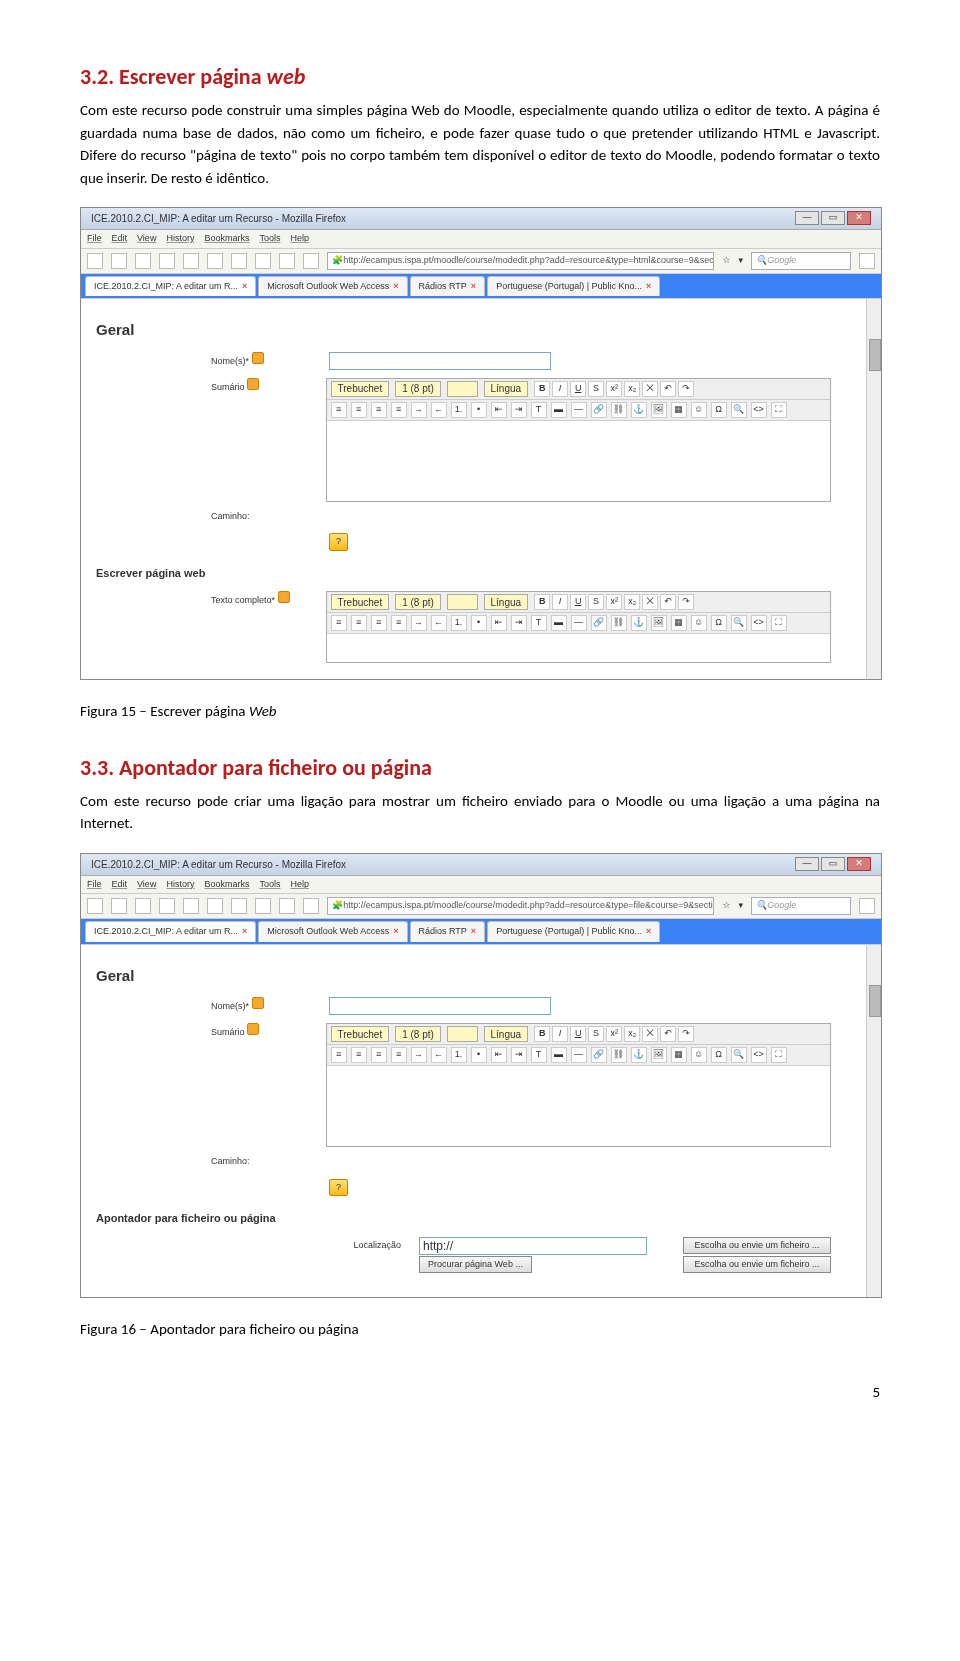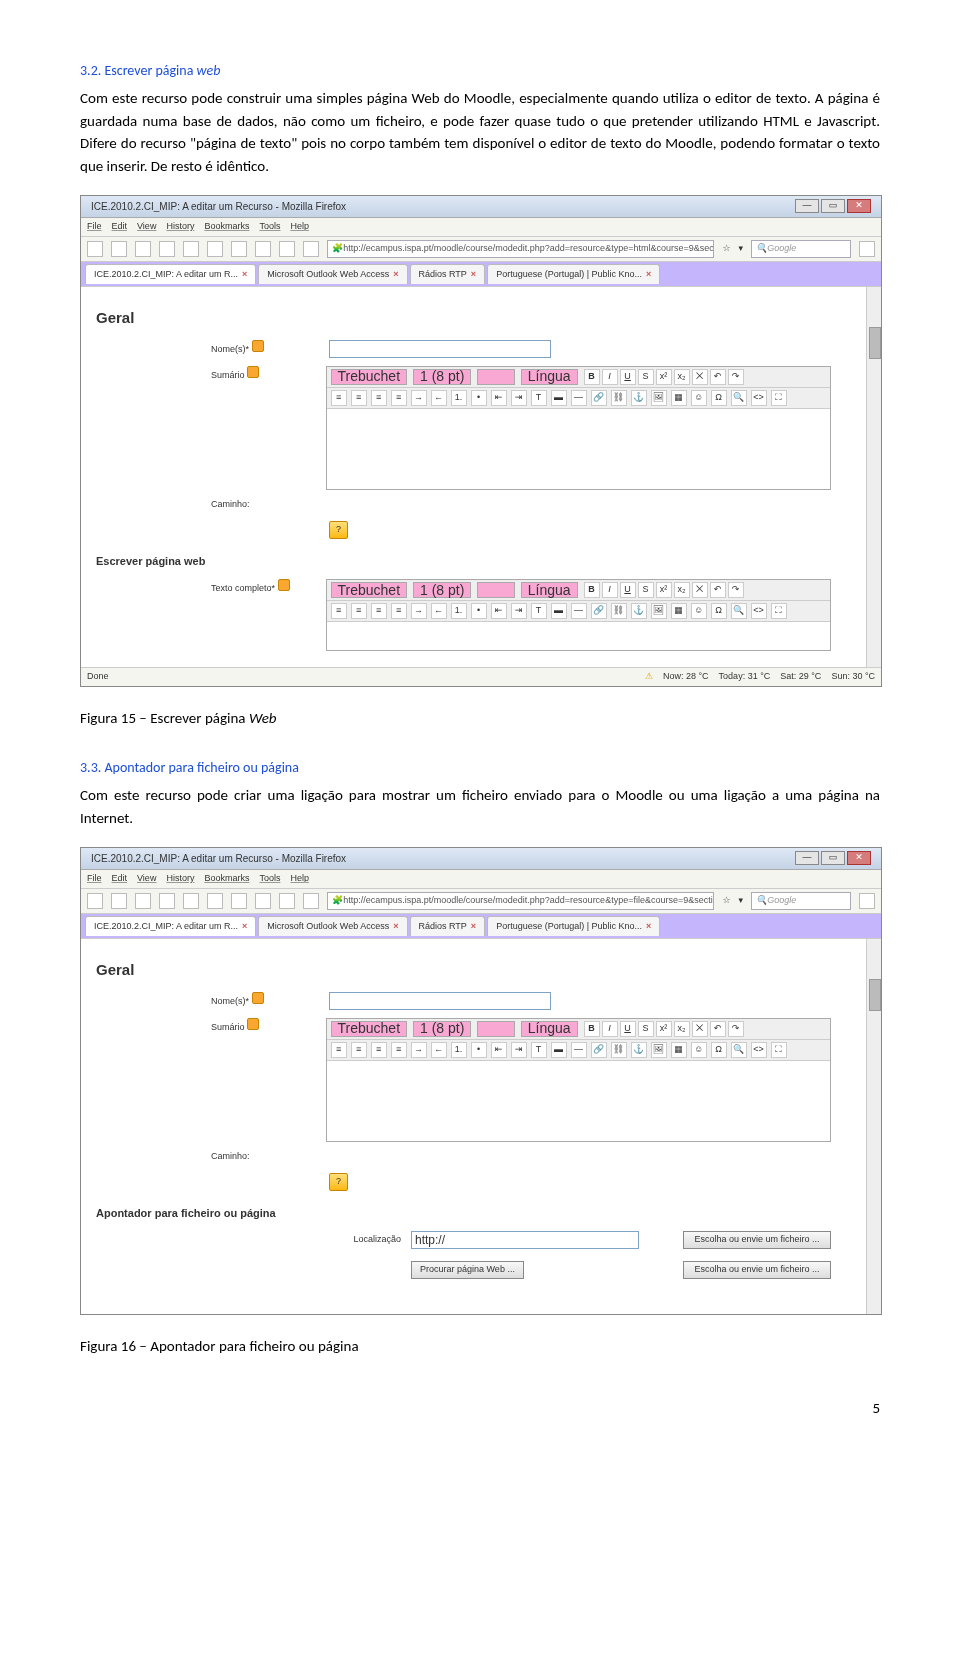--- a/index.html
+++ b/index.html
@@ -5,23 +5,23 @@
   body {
     font-family: Calibri, Arial, sans-serif;
     background: #fff;
     margin: 0;
     padding: 60px 80px;
     color: #000;
     font-size: 15px;
     line-height: 1.5;
   }
   .heading {
-    color: #1d4ed8;
-    font-size: 14px;
-    font-weight: 400;
+    color: #b91c1c;
+    font-size: 22px;
+    font-weight: 700;
     margin-bottom: 6px;
   }
   .heading em { font-style: italic; }
   p { margin: 0 0 10px 0; text-align: justify; }
   .screenshot {
     width: 100%;
     border: 1px solid #888;
     background: #eef3f8;
     margin: 18px 0 4px 0;
     font-family: Tahoma, sans-serif;
@@ -53,21 +53,21 @@
     border-bottom: 1px solid #ccc;
     display: flex; gap: 8px; align-items: center;
   }
   .icon-sq { width:14px; height:14px; border:1px solid #bbb; background:#fff; display:inline-block;}
   .addrbox {
     flex:1; height:16px; border:1px solid #aab; background:#fff; padding:0 4px; display:flex; align-items:center; color:#555; font-size:9px;
     overflow:hidden;white-space:nowrap;
   }
   .searchbox { width:90px; height:16px; border:1px solid #aab; background:#fff; padding:0 4px; display:flex; align-items:center; color:#999;font-style:italic;}
   .tabs-bar {
-    background:#c4b5fd; padding:2px 4px; border-bottom:1px solid #ccc;
+    background:#3b82f6; padding:2px 4px; border-bottom:1px solid #ccc;
     display:flex; gap:0;
   }
   .btab {
     padding:3px 8px; border:1px solid #bbb; border-bottom:none;
     background:#f5f5f5; border-radius:3px 3px 0 0; margin-right:2px;
     display:flex; align-items:center; gap:4px;
   }
   .btab.active{background:#fff;}
   .btab .x{color:#c55;font-weight:bold;}
   .content-area {
@@ -81,21 +81,21 @@
   .form-row .flabel { width:110px; text-align:left; padding-right:8px; color:#333;}
   .form-row .flabel .help{color:#faa732;background:#faa732;border:1px solid #c88400;width:10px;height:10px;display:inline-block;border-radius:2px;}
   .text-input { border:1px solid #7fa3c7; height:16px; background:#fff; width:220px;}
   .rte {
     border:1px solid #aaa; background:#fff; width:520px;
   }
   .rte-toolbar{
     background:#efefef; border-bottom:1px solid #ccc; padding:2px 4px;
     display:flex; flex-wrap:wrap; gap:6px; align-items:center;
   }
-  .rte-toolbar .sel{border:1px solid #aaa;background:#f9a8d4;padding:0 6px;height:14px;font-size:14px;display:inline-flex;align-items:center;}
+  .rte-toolbar .sel{border:1px solid #aaa;background:#fef9c3;padding:0 6px;height:14px;font-size:10px;display:inline-flex;align-items:center;}
   .rte-toolbar .tb-icons{display:flex;gap:2px;}
   .rte-toolbar .tb-icons span{width:14px;height:14px;border:1px solid #ccc;background:#fff;font-size:9px;display:inline-flex;align-items:center;justify-content:center;}
   .rte-toolbar2{
     background:#efefef; border-bottom:1px solid #ccc; padding:2px 4px;
     display:flex; gap:4px;
   }
   .rte-toolbar2 span{width:14px;height:14px;border:1px solid #ccc;background:#fff;font-size:9px;display:inline-flex;align-items:center;justify-content:center;}
   .rte-body{height:80px;background:#fff;}
   .rte-body.short{height:28px;}
   .caminho-row{margin-top:6px;}
@@ -111,21 +111,21 @@
   .weather{display:flex;gap:10px;}
   .weather span{display:inline-flex;align-items:center;gap:2px;}
   .alert-ico{color:#e89b00;}
   .scrollbar-v{
     position:absolute;right:0;top:0;bottom:0;width:14px;background:#eee;border-left:1px solid #ccc;
   }
   .scrollbar-v::before{content:"";position:absolute;top:40px;left:2px;width:10px;height:30px;background:#bbb;border:1px solid #999;}
   .figure-caption{font-size:15px;margin-top:20px;margin-bottom:28px;}
   .figure-caption em{font-style:italic;}
   .page-num{text-align:right;font-size:15px;margin-top:40px;}
-  .loc-row{display:flex;align-items:center;gap:10px;margin-bottom:12px;margin-left:110px;}
+  .loc-row{display:flex;align-items:center;gap:18px;margin-bottom:1px;margin-left:110px;}
   .loc-row .llabel{width:80px;text-align:right;font-size:9px;}
   .loc-row .linput{border:1px solid #7fa3c7;height:16px;background:#fff;width:220px;font-size:12px;padding:0 3px;display:flex;align-items:center;}
   .loc-row .graybtn{border:1px solid #888;background:linear-gradient(#f8f8f8,#ddd);padding:1px 8px;font-size:9px;min-width:130px;text-align:center;}
 </style>
 </head>
 <body>
 
 <div class="heading">
   <span>3.2. </span>
   <span>Escrever página </span>
@@ -317,30 +317,20 @@
             <span>🔍</span>
             <span>&lt;&gt;</span>
             <span>⛶</span>
           </div>
           <div class="rte-body short"></div>
         </div>
       </div>
     </div>
   </div>
 
-  <div class="statusbar">
-    <span>Done</span>
-    <div class="weather">
-      <span class="alert-ico">⚠</span>
-      <span>Now: 28 °C</span>
-      <span>Today: 31 °C</span>
-      <span>Sat: 29 °C</span>
-      <span>Sun: 30 °C</span>
-    </div>
-  </div>
 </div>
 
 <div class="figure-caption">
   <span>Figura 15 – Escrever página </span><em>Web</em>
 </div>
 
 <div class="heading">
   <span>3.3. </span>
   <span>Apontador para ficheiro ou página</span>
 </div>

